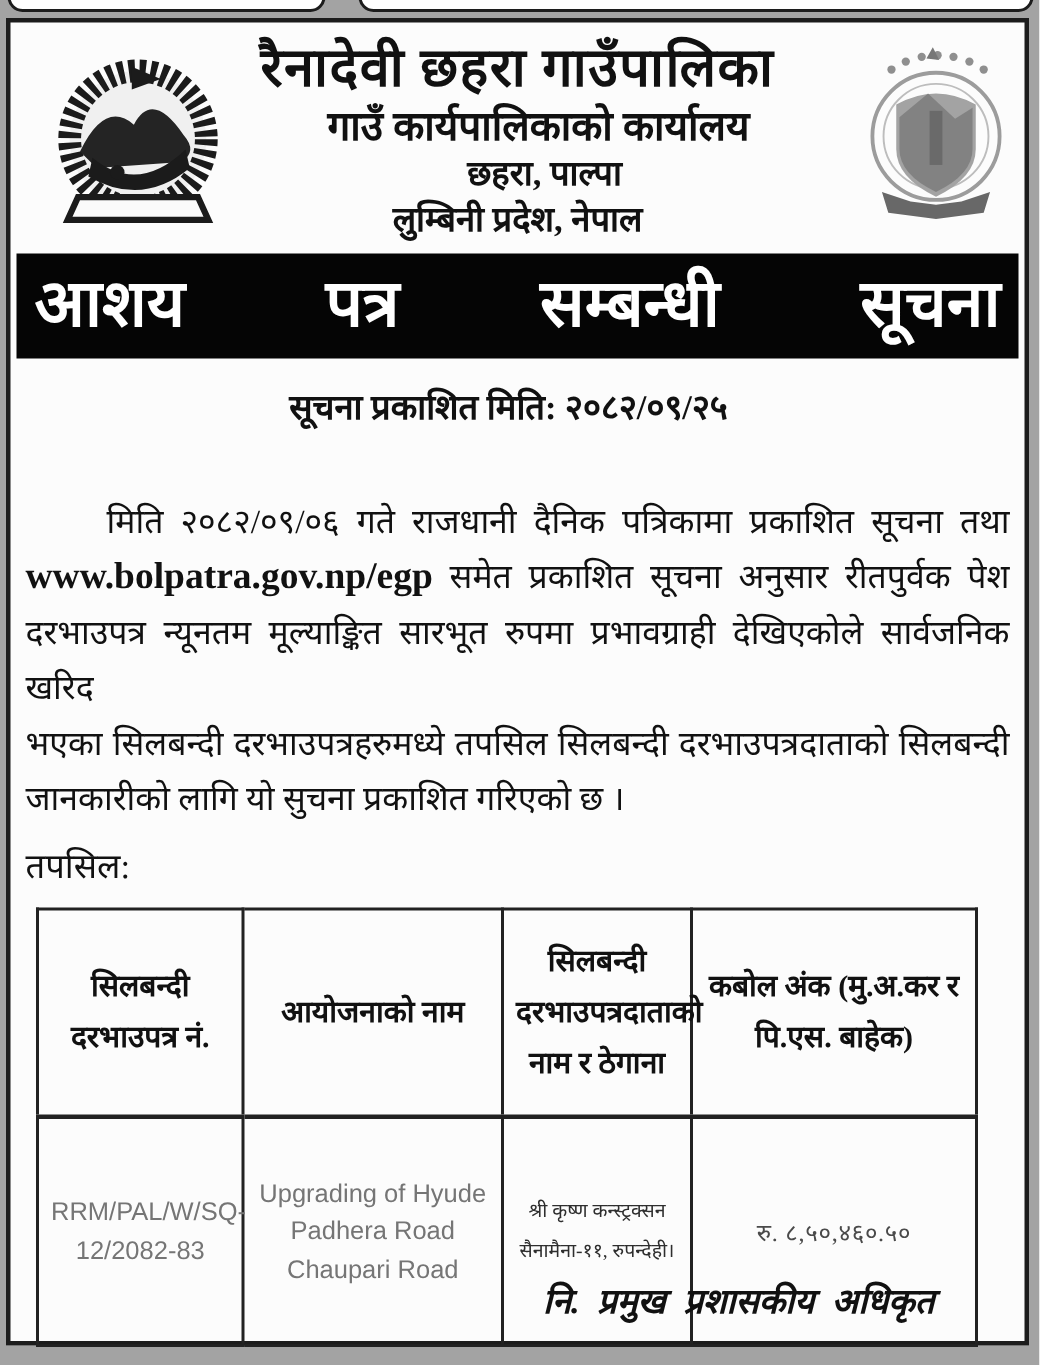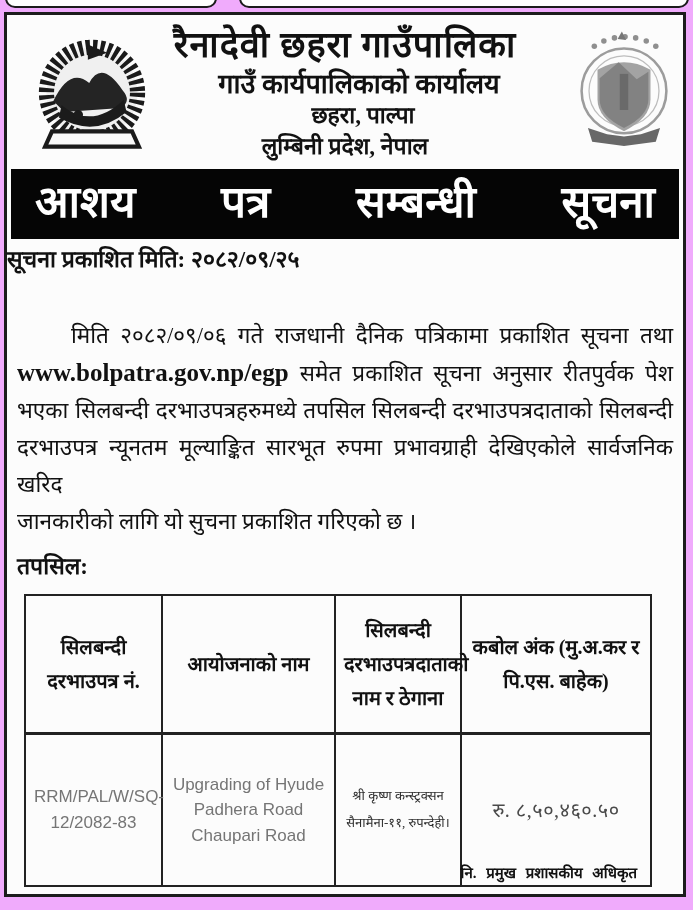--- a/index.html
+++ b/index.html
@@ -1,18 +1,18 @@
 <!DOCTYPE html>
 <html><head>
 <meta charset="utf-8">
 <style>
   * { margin:0; padding:0; box-sizing:border-box; }
   html,body { width:693px; height:910px; background:#ffffff; overflow:hidden;
               font-family:"Liberation Serif","DejaVu Sans",serif; color:#111; }
-  .stage { position:relative; width:693px; height:910px; background:#f0abfc; }
+  .stage { position:relative; width:693px; height:910px; background:#a3a3a3; }
 
   
   .crop-tab { position:absolute; top:-20px; height:28px; background:#fff;
               border:2.5px solid #1c1c1c; border-radius:10px; }
   .crop-tab.left  { left:5px;  width:212px; }
   .crop-tab.right { left:239px; width:450px; }
 
   
   .page { position:absolute; left:4px; top:12px; width:682px; height:885px;
           background:#fcfcfc; border:3px solid #1c1c1c; }
@@ -23,52 +23,52 @@
   .t1 { font-size:36px; line-height:44px; letter-spacing:1px; }
   .t2 { font-size:27px; line-height:34px;margin-left:28px; }
   .t3 { font-size:23px; line-height:30px;padding-left:36px; }
   .t4 { font-size:23px; line-height:31px; }
   .logo { position:absolute; }
   .logo.left  { left:16px; top:4px;  width:138px; height:142px; }
   .logo.right { right:6px; top:10px; width:106px; height:136px; }
 
   
   .banner { margin:4px 4px 0 4px; height:70px; background:#050505; color:#fff;
-            font-size:44px; font-weight:700; line-height:68px; padding:0 24px;
+            font-size:44px; font-weight:700; line-height:68px; padding:0 12px;
             text-align:justify; text-align-last:justify; overflow:hidden; }
 
   
-  .pubdate { margin-top:3px; padding-right:12px; text-align:left;
+  .pubdate { margin-top:15px; padding-right:12px; text-align:center;
              font-size:23px; font-weight:700; }
 
   
   .para { padding:2px 10px 0 10px; font-size:22.5px;margin-top:41px; }
   .pl { line-height:37px; text-align:justify; text-align-last:justify; white-space:normal; }
   .pl.first { padding-left:54px; }
   .pl.last { text-align:right; text-align-last:left; }
   .url { font-family:"Liberation Serif","DejaVu Serif",serif; font-weight:700; font-size:25px; }
-  .tapasil { padding:9px 0 0 10px; font-size:23px; font-weight:700; }
+  .tapasil { padding:9px 0 0 10px; font-size:23px; font-weight:400; }
 
   
   table.detail { border-collapse:collapse; margin:13px 0 0 17px; width:626px;
                  table-layout:fixed; }
   table.detail th, table.detail td { border:2px solid #222; text-align:center;
                  vertical-align:middle; padding:4px 8px; }
   table.detail th { height:138px; font-size:20px; font-weight:700; line-height:1.7; }
   table.detail tr.hdr-row th { border-bottom-width:3.5px; }
   table.detail td { height:153px; }
   .c1 { width:137px; } .c2 { width:173px; } .c3 { width:126px; } .c4 { width:190px; }
   td.lat { font-family:"Liberation Sans","DejaVu Sans",sans-serif; font-size:17px;
            color:#757575; line-height:1.5; }
   td.dev { font-size:13px; color:#2e2e2e; line-height:2.05; padding:0 4px; }
-  td.amt { font-size:20px; color:#4a4a4a; letter-spacing:0.5px; }
+  td.amt { font-size:16px; color:#4a4a4a; letter-spacing:0.5px; }
 
   
-  .sig { position:absolute; right:46px; bottom:12px; font-size:15px; font-weight:700;
-         word-spacing:6px; }
+  .sig { position:absolute; right:60px; bottom:12px; font-size:23px; font-weight:700;
+         word-spacing:6px;font-style:italic; }
 </style>
 </head>
 <body>
 
 <div class="stage">
 
   <div class="crop-tab left"></div>
   <div class="crop-tab right"></div>
 
   <div class="page">
@@ -114,22 +114,22 @@
       </span>
     </div>
 
     <div class="banner">आशय पत्र सम्बन्धी सूचना</div>
 
     <div class="pubdate">सूचना  प्रकाशित मिति: २०८२/०९/२५</div>
 
     <div class="para">
       <div class="pl first">मिति २०८२/०९/०६ गते राजधानी दैनिक पत्रिकामा प्रकाशित सूचना तथा</div>
       <div class="pl"><span class="url">www.bolpatra.gov.np/egp</span><span> समेत प्रकाशित सूचना अनुसार रीतपुर्वक पेश</span></div>
+      <div class="pl">दरभाउपत्र न्यूनतम मूल्याङ्कित सारभूत रुपमा प्रभावग्राही देखिएकोले सार्वजनिक खरिद</div>
       <div class="pl">भएका सिलबन्दी दरभाउपत्रहरुमध्ये तपसिल सिलबन्दी दरभाउपत्रदाताको सिलबन्दी</div>
-      <div class="pl">दरभाउपत्र न्यूनतम मूल्याङ्कित सारभूत रुपमा प्रभावग्राही देखिएकोले सार्वजनिक खरिद</div>
       <div class="pl last">जानकारीको लागि यो सुचना प्रकाशित गरिएको छ ।</div>
     </div>
 
     <div class="tapasil">तपसिल:</div>
 
     <table class="detail">
       <colgroup>
         <col class="c1">
           <col class="c2">
           <col class="c3">

